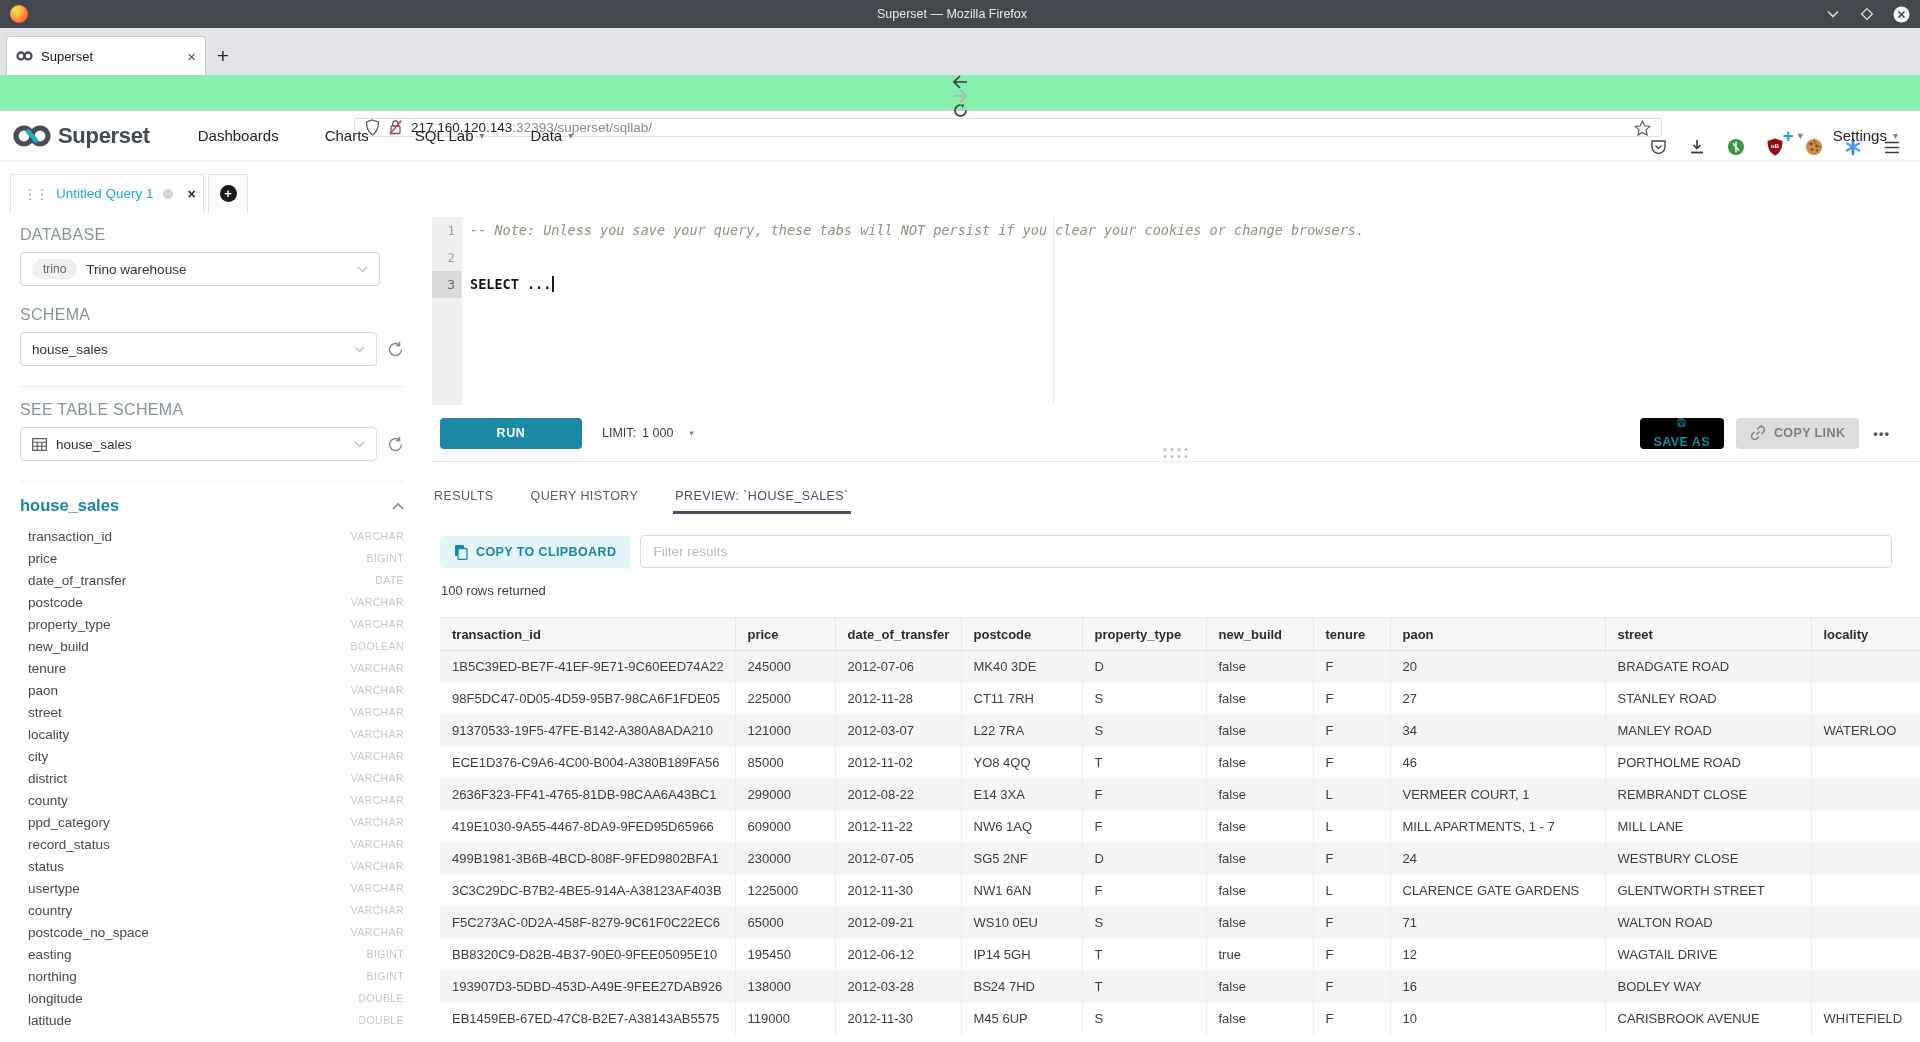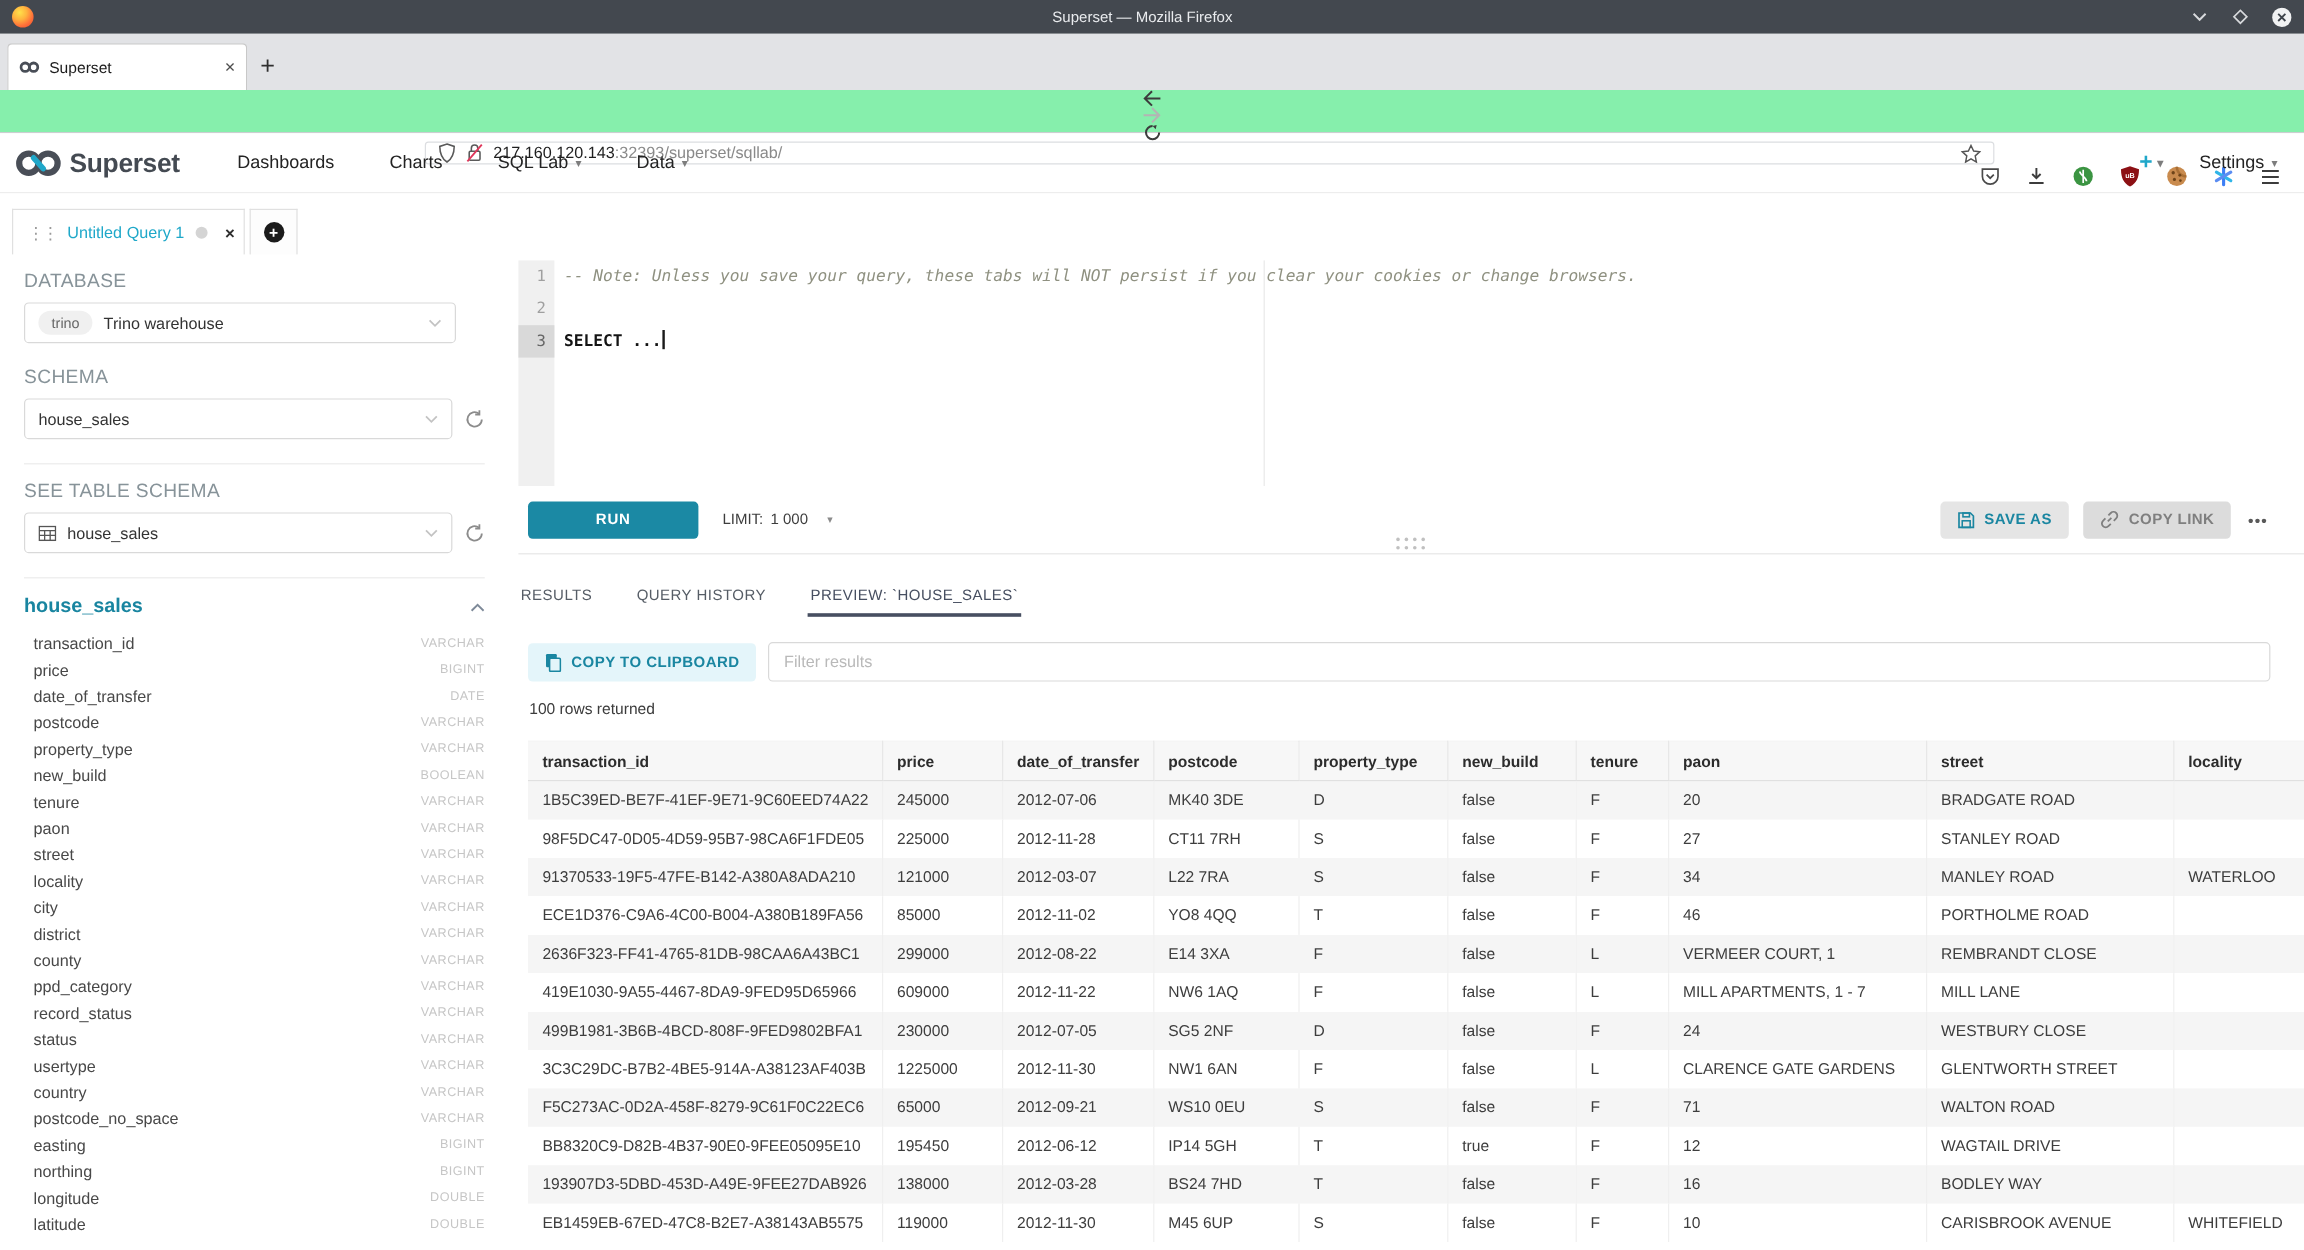--- a/index.html
+++ b/index.html
@@ -89,21 +89,21 @@
   .print-margin { position:absolute; top:0; bottom:0; left:591px; width:1px; background:#e9e9e9; }
 
   .ed-toolbar { height:57px; display:flex; align-items:center; padding-left:8px; border-bottom:1px solid #e6e6e6; position:relative; }
   .run-btn { width:142px; height:31px; background:#1b89a4; color:#fff; border:none; border-radius:4px;
              font-family:inherit; font-size:12.5px; font-weight:700; letter-spacing:.6px; }
   .limit-group { display:flex; align-items:center; margin-left:20px; gap:6px; font-size:12.5px; color:#3d3d3d; }
   .limit-caret { margin-left:10px; font-size:9px; color:#8b8b8b; }
   .ed-spacer { flex:1; }
   .soft-btn { height:31px; display:flex; align-items:center; gap:8px; border:none; border-radius:4px;
               font-family:inherit; font-size:12.5px; font-weight:700; letter-spacing:.4px; padding:0 14px; }
-  .saveas { background:#e5e5e5; color:#1a86a1; }
+  .saveas { background:#000000; color:#1a86a1;flex-direction:column; }
   .copylink { background:#dcdcdc; color:#7f7f7f; margin-left:12px; }
   .more-btn { margin:0 30px 0 14px; color:#595959; font-size:13px; font-weight:700; letter-spacing:1px; background:none; border:none; }
   .drag-dots { position:absolute; left:50%; bottom:2px; transform:translateX(-50%); display:grid;
                grid-template-columns:repeat(4, 4px); grid-auto-rows:4px; gap:3px; }
   .drag-dots i { width:3px; height:3px; border-radius:50%; background:#c0c0c0; }
 
   .res-tabs { display:flex; gap:33px; padding:0 0 0 0; height:52px; align-items:stretch; }
   .res-tab { background:none; border:none; font-family:inherit; font-size:12.5px; font-weight:400; color:#565d66;
              letter-spacing:.4px; padding:19px 2px 0 2px; border-bottom:3px solid transparent; }
   .res-tab.active { border-bottom-color:#474f61; color:#474f61; }

